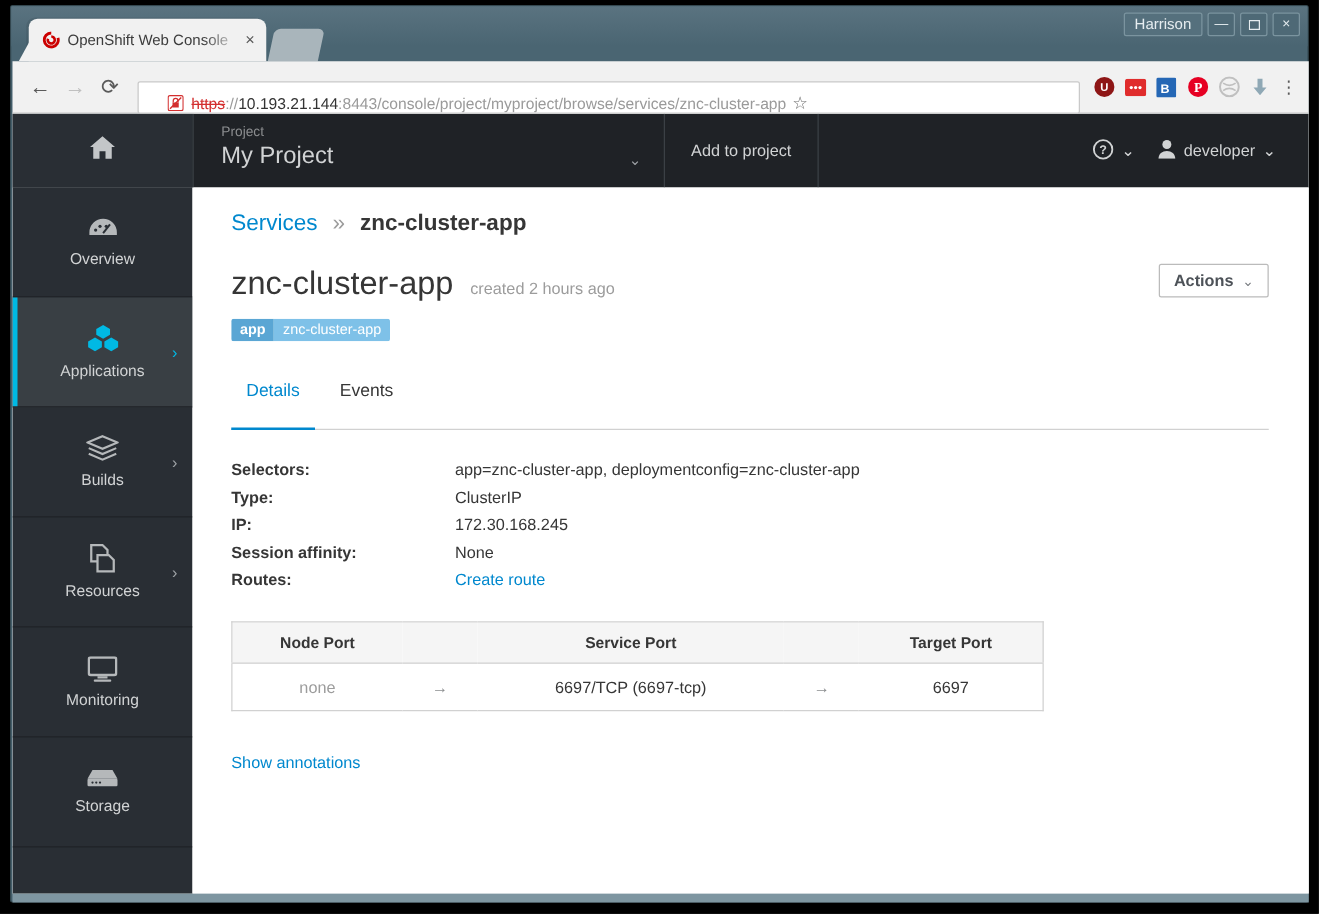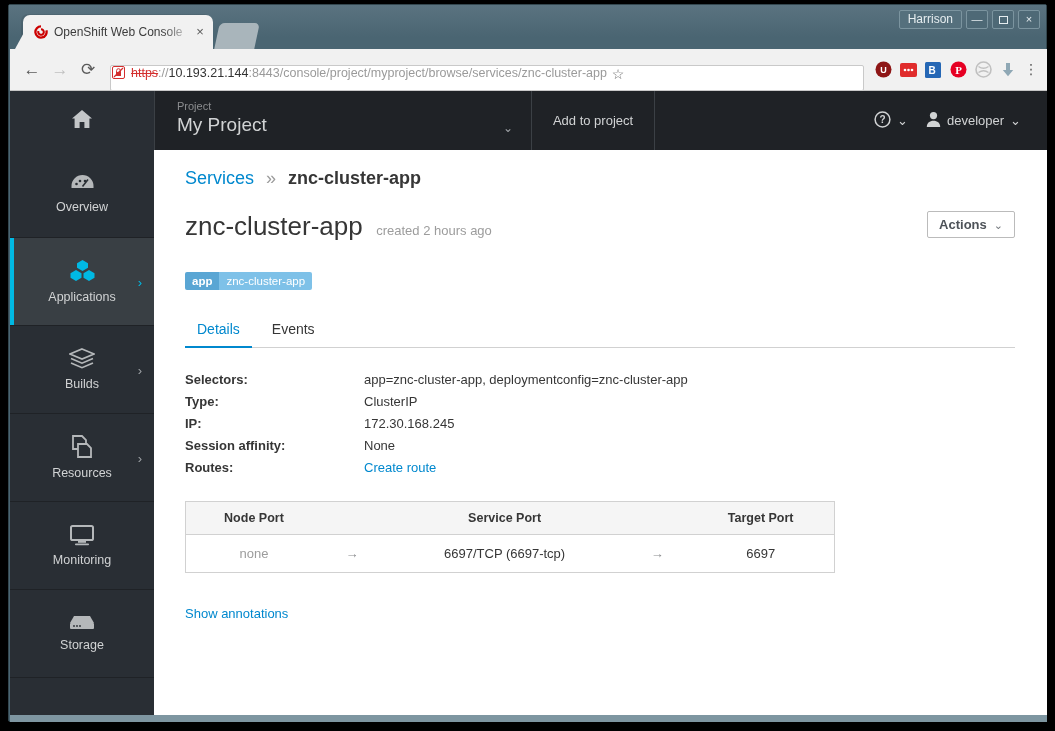--- a/index.html
+++ b/index.html
@@ -106,22 +106,22 @@
     display: flex; align-items: center; justify-content: center;
     color: #5a5a5a; font-size: 17px;
   }
   .nav-btn.disabled { color: #c0c0c0; }
   .omnibox {
     flex: 1; height: 26px;
     margin: 16px 6px 0 8px;
     background: #fff;
     border: 1px solid #c9c9c9;
     border-radius: 2px;
-    display: flex; align-items: flex-start;
-    padding: 0 0;
+    display: flex; align-items: flex-end;
+    padding: 0 22px;
   }
   .lock-bad {
     width: 14px; height: 14px; flex: 0 0 14px;
     margin-right: 6px;
     display: flex; align-items: center; justify-content: center;
   }
   .url { font-size: 12.5px; color: #9a9a9a; white-space: nowrap; overflow: hidden; }
   .url .scheme-bad {
     color: #d32f2f; text-decoration: line-through;
     text-decoration-color: #d32f2f;
@@ -231,32 +231,32 @@
   .page-title { font-size: 26px; font-weight: 300; color: #363636; line-height: 30px; }
   .page-subtitle { font-size: 13px; color: #9c9c9c; margin-left: 9px; }
   .actions-btn {
     background: #fff; border: 1px solid #bbb; border-radius: 2px;
     padding: 5px 11px; font-size: 13px; color: #4d5258;
     display: flex; align-items: flex-end; gap: 7px;
     font-weight: bold;
   }
   .actions-btn .cv { font-weight: normal; font-size: 11px; color: #72767b; }
 
-  .labels { margin-top: 31px; display: flex; }
+  .labels { margin-top: 14px; display: flex; }
   .label-pair { display: flex; font-size: 11.5px; border-radius: 2px; overflow: hidden; }
   .label-key { background: #5aa6d4; color: #fff; padding: 3px 7px; font-weight: bold; }
   .label-val { background: #7ec1e8; color: #fff; padding: 3px 7px; }
 
   .tabs {
     margin-top: 24px;
     border-bottom: 1px solid #d1d1d1;
     display: flex; gap: 8px;
   }
   .tab-item {
-    padding: 7px 12px 9px;
+    padding: 7px 12px 22px;
     font-size: 14px; color: #363636;
     margin-bottom: -1px;
   }
   .tab-item.active { color: #0088ce; border-bottom: 2px solid #0088ce; }
 
   .detail-list { margin-top: 24px; }
   .detail-row { display: flex; margin-bottom: 7px; font-size: 13px; }
   .detail-key { width: 179px; flex: 0 0 179px; font-weight: bold; color: #363636; }
   .detail-val { color: #363636; }
   .detail-val a { color: #0088ce; text-decoration: none; }

